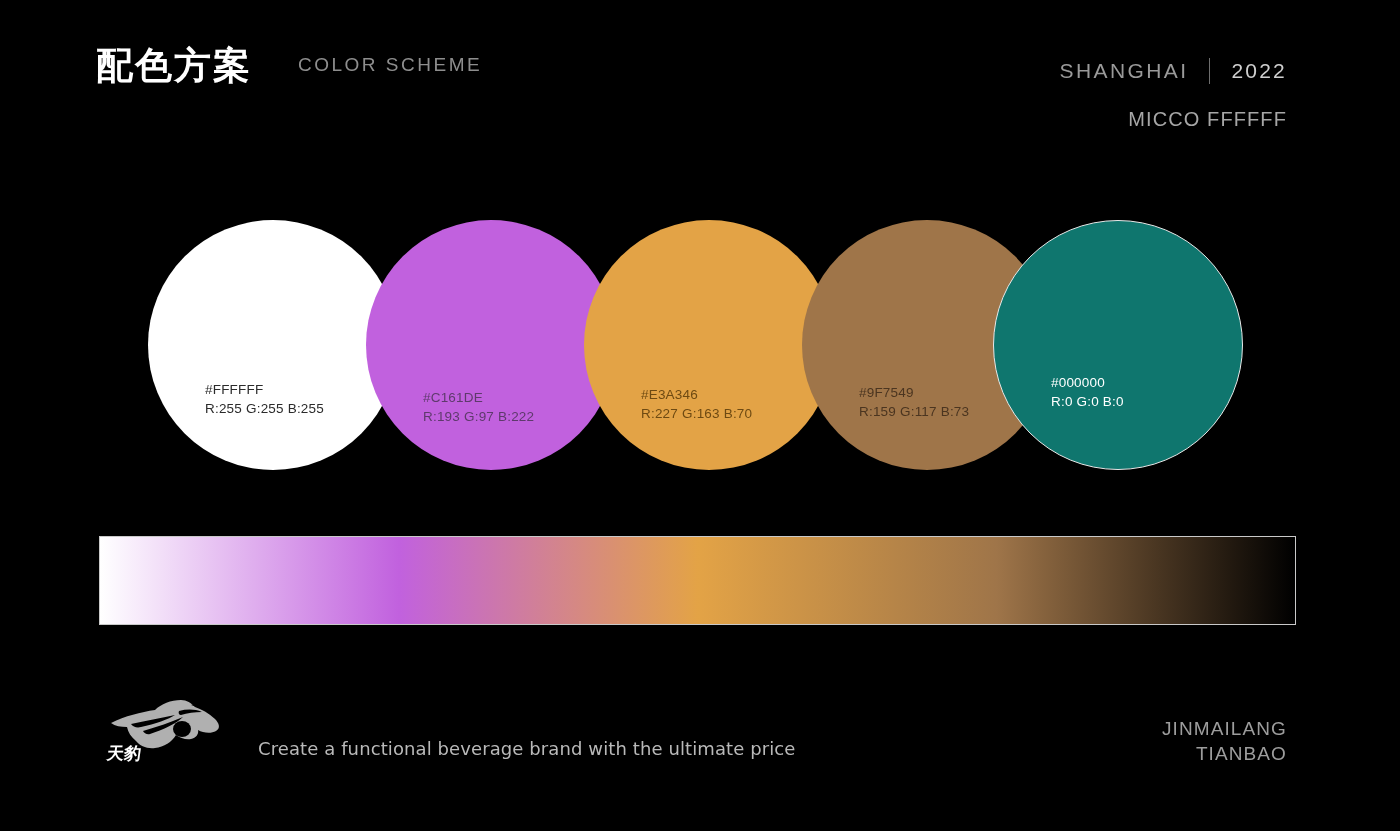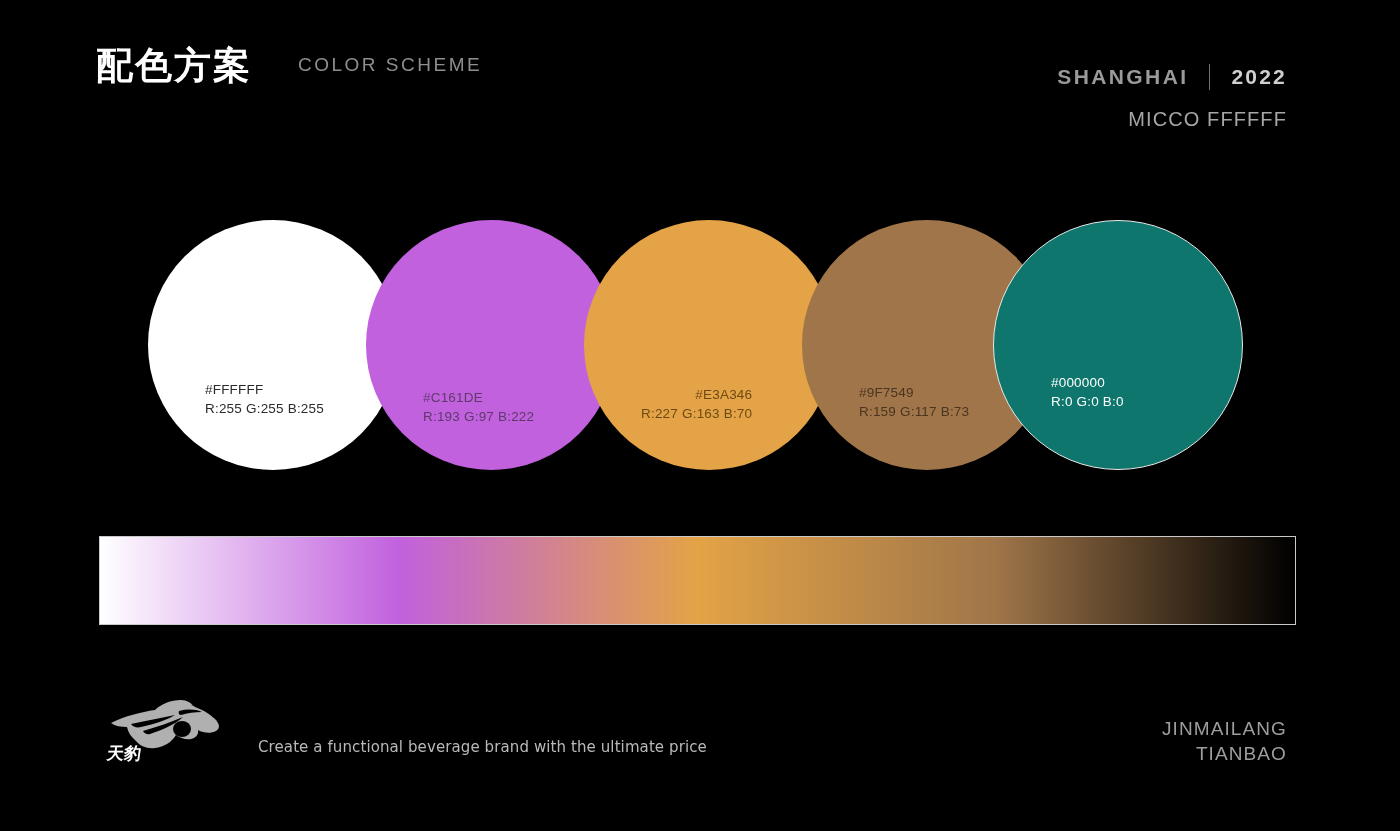--- a/index.html
+++ b/index.html
@@ -16,21 +16,21 @@
   .hdr-title {
     font-size:37px; font-weight:700; color:#ffffff;
     letter-spacing:2px; line-height:1;
     font-family:"DejaVu Sans","Liberation Sans", sans-serif;
   }
   .hdr-sub {
     margin-left:46px; margin-bottom:8px;
     font-size:19px; color:#8e8e8e; letter-spacing:2.5px; font-weight:400;
   }
 
-  .hdr-right { position:absolute; right:113px; top:64px; text-align:right;font-weight:bold; }
+  .hdr-right { position:absolute; right:113px; top:58px; text-align:right; }
   .hdr-loc-row { display:flex; align-items:center; justify-content:flex-end; gap:21px; }
   .hdr-city { font-size:21px; color:#9a9a9a; letter-spacing:2.4px; }
   .hdr-div  { width:1px; height:26px; background:#6e6e6e; display:block; }
   .hdr-year { font-size:21px; color:#cfcfcf; letter-spacing:2.2px; }
   .hdr-studio {
     position:absolute; right:113px; top:108px;
     font-size:20px; color:#a6a6a6; letter-spacing:1.1px; text-align:right;
   }
 
   
@@ -51,21 +51,21 @@
     position:absolute; left:99px; top:536px;
     width:1197px; height:89px;
     border:1px solid #c9c9c9;
   }
   .gradbar-inner { width:100%; height:100%; }
 
   
   .logo-wrap { position:absolute; left:103px; top:697px; width:120px; height:66px; }
   .tagline {
     position:absolute; left:258px; top:738px;
-    font-size:15px; color:#b9b9b9; letter-spacing:0.1px;
+    font-size:18px; color:#b9b9b9; letter-spacing:0.1px;
     font-family:"DejaVu Sans","Liberation Sans", sans-serif;
   }
   .brand-right {
     position:absolute; right:113px; top:716px; text-align:right;
     font-size:19px; color:#9d9d9d; line-height:25px; letter-spacing:1.1px;
   }
 </style>
 </head>
 <body>
 
@@ -91,21 +91,21 @@
           <span class="hex">#FFFFFF</span>
           <span class="rgb">R:255 G:255 B:255</span>
         </div>
       </div>
       <div class="swatch" style="left: 366px; top: 220px; z-index: 11; background: rgb(193, 97, 222);">
         <div class="lbl" style="top: 168px; color: rgb(94, 58, 108);">
           <span class="hex">#C161DE</span>
           <span class="rgb">R:193 G:97 B:222</span>
         </div>
       </div>
-      <div class="swatch" style="left: 584px; top: 220px; z-index: 12; background: rgb(227, 163, 70); text-align: right;">
+      <div class="swatch" style="left: 584px; top: 220px; z-index: 12; background: rgb(227, 163, 70);">
         <div class="lbl" style="top: 165px; color: rgb(110, 74, 18);">
           <span class="hex">#E3A346</span>
           <span class="rgb">R:227 G:163 B:70</span>
         </div>
       </div>
       <div class="swatch" style="left: 802px; top: 220px; z-index: 13; background: rgb(159, 117, 73);">
         <div class="lbl" style="top: 163px; color: rgb(75, 53, 32);">
           <span class="hex">#9F7549</span>
           <span class="rgb">R:159 G:117 B:73</span>
         </div>

